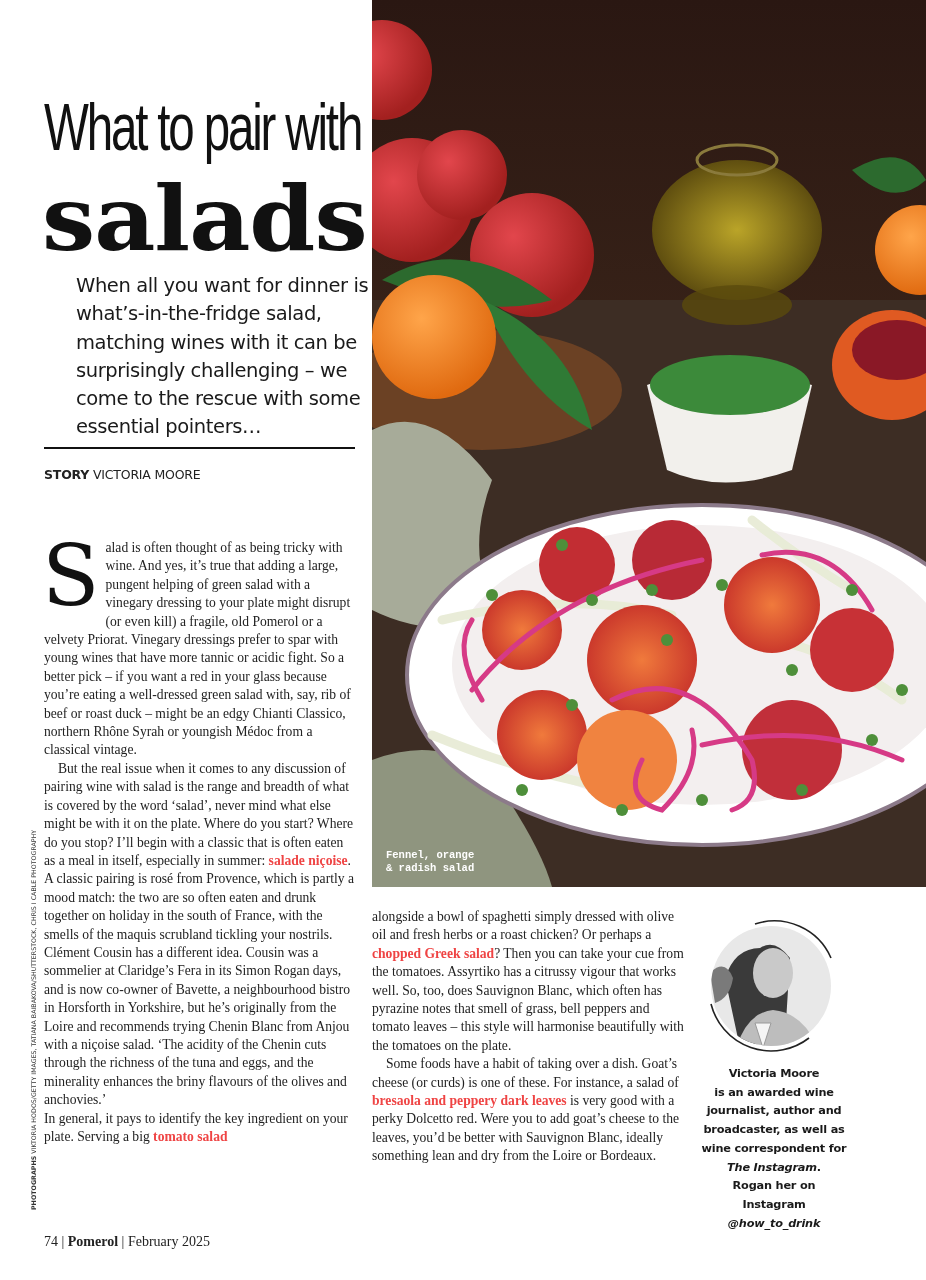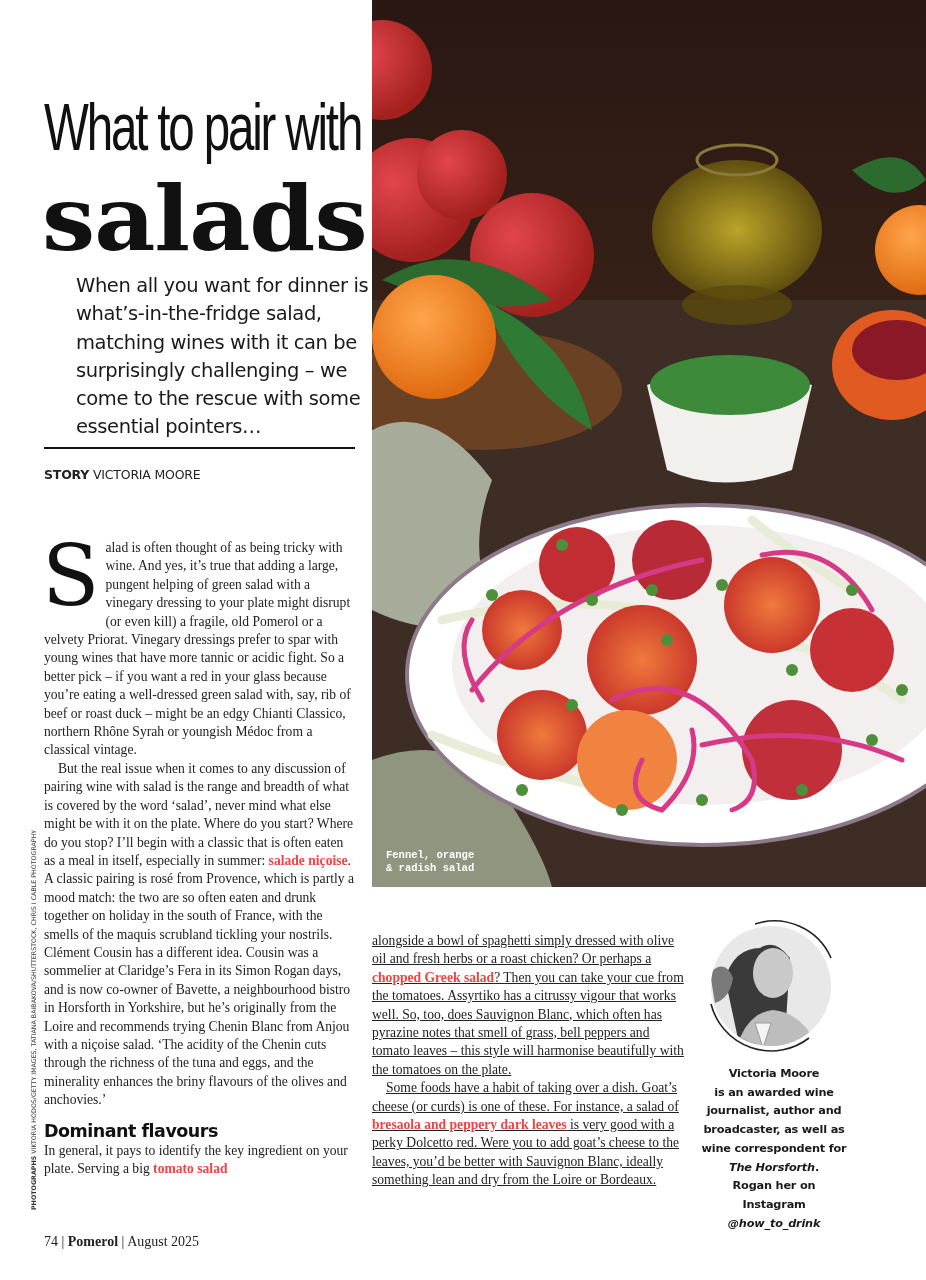--- a/index.html
+++ b/index.html
@@ -29,21 +29,21 @@
     font-family: "DejaVu Sans", sans-serif; font-size: 12.5px; letter-spacing: -0.2px; color: #222; text-align: right;
   }
   .byline b { font-weight: bold; }
 
   
   .col { position: absolute; font-family: "Liberation Serif", serif; font-size: 13.6px; line-height: 18.4px; color: #222; }
   .col p { margin: 0; }
   .col p.indent { text-indent: 14px; }
   .col b { font-weight: bold; color: #ef4444; }
   .col-left { left: 44px; top: 539px; width: 312px; }
-  .col-mid { left: 372px; top: 932px; width: 312px; text-decoration: underline; }
+  .col-mid { left: 372px; top: 908px; width: 312px; }
   .dropcap {
     float: left; font-family: "DejaVu Serif", serif; font-size: 84px; line-height: 70px;
     height: 72px; margin: 2px 6px 0 -2px; color: #111;
   }
   .subhead {
     font-family: "DejaVu Sans", sans-serif; font-weight: bold; font-size: 17.5px; line-height: 22px;
     margin-top: 10px; letter-spacing: -0.5px; color: #111;
   }
 
   
@@ -91,21 +91,20 @@
 <div class="byline">
   <b>STORY</b>
   <span>VICTORIA MOORE</span>
 </div>
 
 <div class="col col-left">
   <p>
     <span class="dropcap">S</span><span>alad is often thought of as being tricky with wine. And yes, it’s true that adding a large, pungent helping of green salad with a vinegary dressing to your plate might disrupt (or even kill) a fragile, old Pomerol or a velvety Priorat. Vinegary dressings prefer to spar with young wines that have more tannic or acidic fight. So a better pick – if you want a red in your glass because you’re eating a well-dressed green salad with, say, rib of beef or roast duck – might be an edgy Chianti Classico, northern Rhône Syrah or youngish Médoc from a classical vintage.</span>
   </p>
   <p class="indent"><span>But the real issue when it comes to any discussion of pairing wine with salad is the range and breadth of what is covered by the word ‘salad’, never mind what else might be with it on the plate. Where do you start? Where do you stop? I’ll begin with a classic that is often eaten as a meal in itself, especially in summer: </span><b>salade niçoise</b><span>. A classic pairing is rosé from Provence, which is partly a mood match: the two are so often eaten and drunk together on holiday in the south of France, with the smells of the maquis scrubland tickling your nostrils. Clément Cousin has a different idea. Cousin was a sommelier at Claridge’s Fera in its Simon Rogan days, and is now co-owner of Bavette, a neighbourhood bistro in Horsforth in Yorkshire, but he’s originally from the Loire and recommends trying Chenin Blanc from Anjou with a niçoise salad. ‘The acidity of the Chenin cuts through the richness of the tuna and eggs, and the minerality enhances the briny flavours of the olives and anchovies.’</span></p>
-  <div class="subhead">Dominant flavours</div>
   <p><span>In general, it pays to identify the key ingredient on your plate. Serving a big </span><b>tomato salad</b><span>​</span></p>
 </div>
 
 <div class="col col-mid">
   <p><span> alongside a bowl of spaghetti simply dressed with olive oil and fresh herbs or a roast chicken? Or perhaps a </span><b>chopped Greek salad</b><span>? Then you can take your cue from the tomatoes. Assyrtiko has a citrussy vigour that works well. So, too, does Sauvignon Blanc, which often has pyrazine notes that smell of grass, bell peppers and tomato leaves – this style will harmonise beautifully with the tomatoes on the plate.</span></p>
   <p class="indent"><span>Some foods have a habit of taking over a dish. Goat’s cheese (or curds) is one of these. For instance, a salad of </span><b>bresaola and peppery dark leaves</b><span> is very good with a perky Dolcetto red. Were you to add goat’s cheese to the leaves, you’d be better with Sauvignon Blanc, ideally something lean and dry from the Loire or Bordeaux.</span></p>
 </div>
 
 <div class="credit">
   <b>PHOTOGRAPHS</b> <span>VIKTORIA HODOS/GETTY IMAGES, TATIANA BAIBAKOVA/SHUTTERSTOCK, CHRIS I CABLE PHOTOGRAPHY</span>
@@ -227,20 +226,20 @@
     <path d="M30 135 Q40 95 68 92 Q100 95 115 135Z" fill="#bdbdbd"></path>
     <path d="M5 55 Q20 40 28 60 Q25 80 10 85Z" fill="#7a7a7a"></path>
     <path d="M50 105 L58 130 L66 105Z" fill="#f5f5f5" stroke="#999" stroke-width="1"></path>
   </g>
   <path d="M50 6 A62 62 0 0 1 126 40" fill="none" stroke="#222" stroke-width="1.6"></path>
   <path d="M6 86 A62 62 0 0 0 104 120" fill="none" stroke="#222" stroke-width="1.6"></path>
 </svg>
 
 <div class="author-bio">
   <div>Victoria Moore</div>
-  <span>is an awarded wine journalist, author and broadcaster, as well as wine correspondent for </span><i>The Horsforth</i><span>.</span>
+  <span>is an awarded wine journalist, author and broadcaster, as well as wine correspondent for </span><i>The Instagram</i><span>.</span>
   <div>Rogan her on Instagram</div>
   <i>@how_to_drink</i>
 </div>
 
 <div class="folio">
-  <span>74</span> | <b>Pomerol</b> | <span>August 2025</span>
+  <span>74</span> | <b>Pomerol</b> | <span>February 2025</span>
 </div>
 
 </body></html>

